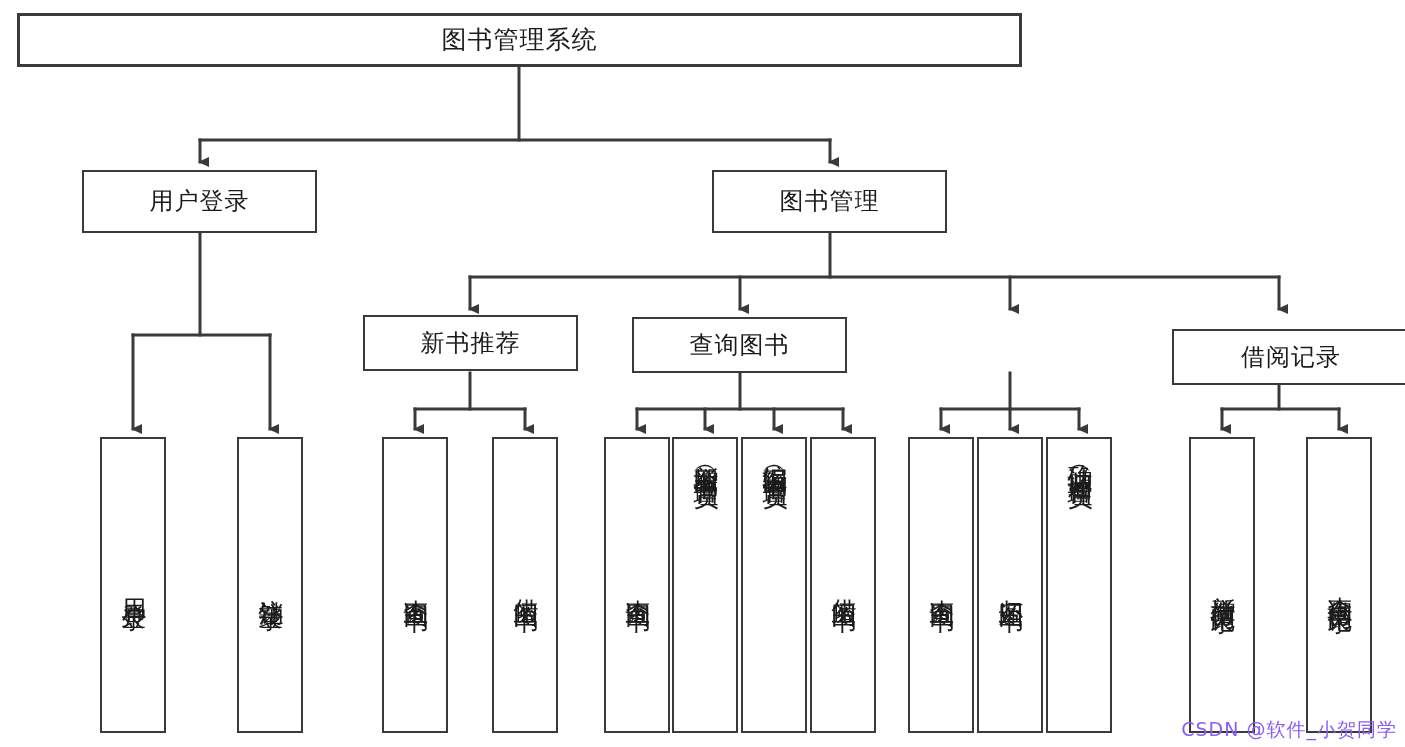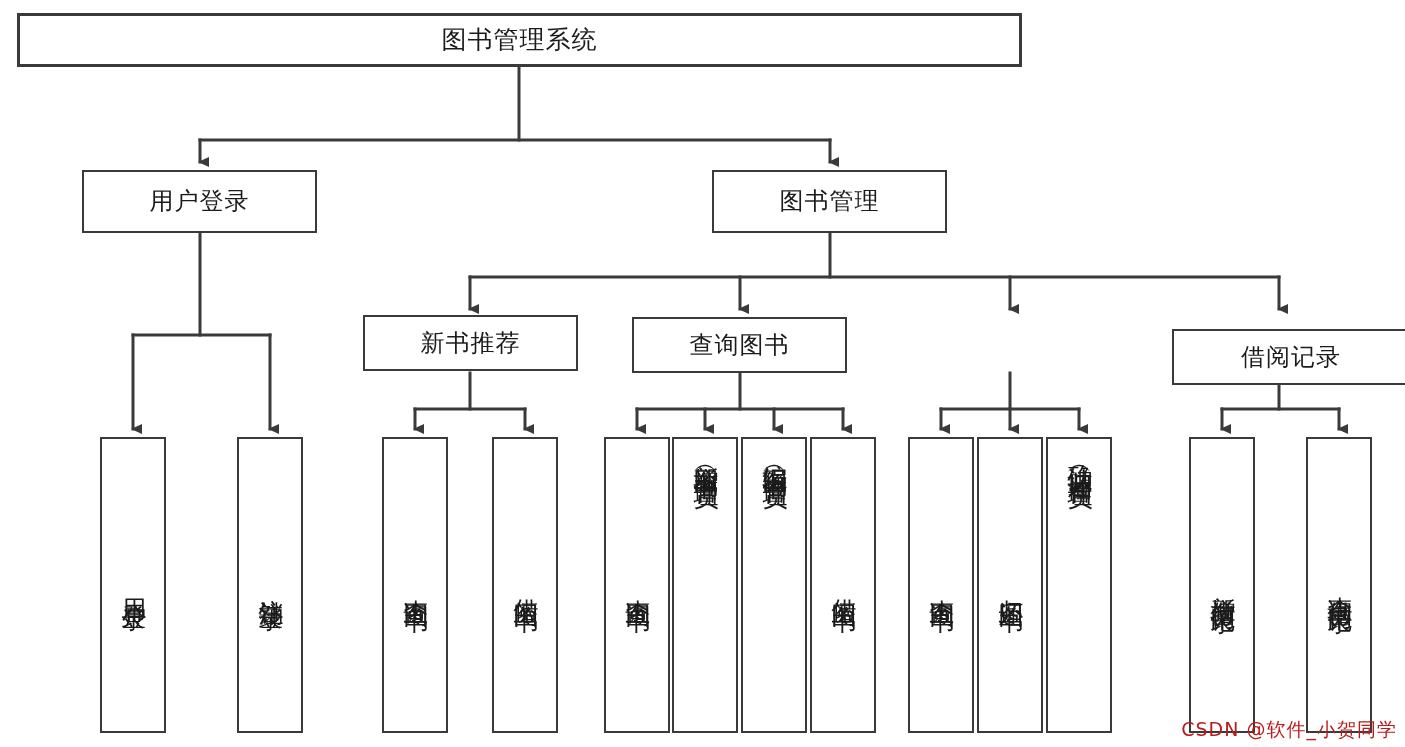--- a/index.html
+++ b/index.html
@@ -48,21 +48,21 @@
     max-height:284px;
   }
   
   .node.leaf.short{align-items:center;padding-top:0;}
 
   #watermark{
     position:absolute;
     right:8px;
     bottom:4px;
     font-size:19px;
-    color:#b91c1c;
+    color:#8b5cf6;
     letter-spacing:1px;
     white-space:nowrap;
     user-select:none;
   }
 </style>
 </head>
 <body>
 
 <div id="stage">
 

